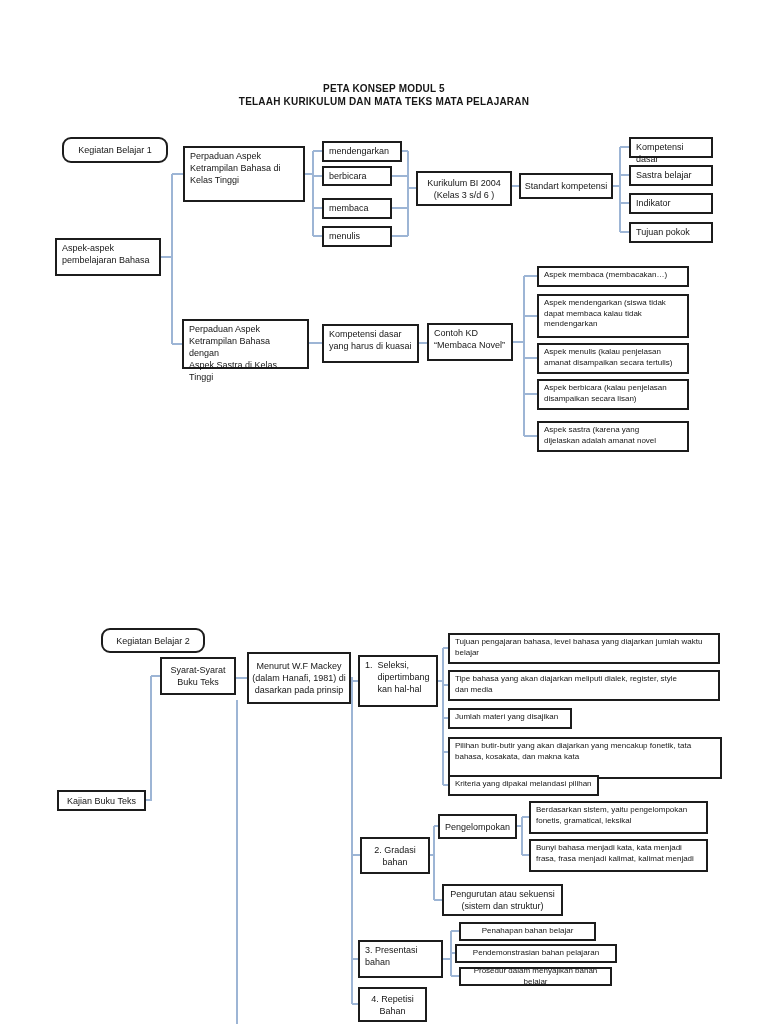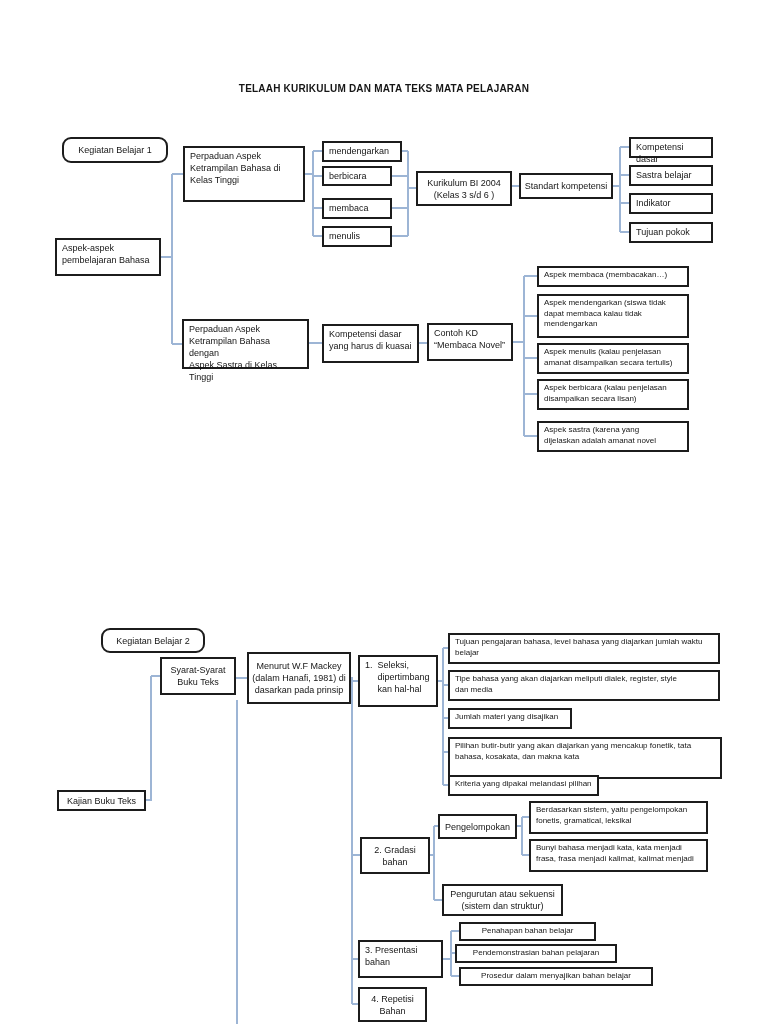--- a/index.html
+++ b/index.html
@@ -21,20 +21,21 @@
   .stub::after{content:"";position:absolute;right:-6px;top:-3px;width:0;height:0;
                border-left:6px solid var(--arrow,#7f9fc9);
                border-top:4px solid transparent;border-bottom:4px solid transparent;}
 </style>
 </head>
 <body>
 
 <div id="canvas">
 
   <div id="title">
+    <div>PETA KONSEP MODUL 5</div>
     <div>TELAAH KURIKULUM DAN MATA TEKS MATA PELAJARAN</div>
   </div>
 
   <div id="connectors">
       <div class="vl" style="left: 171px; top: 174px; height: 170px;"></div>
       <div class="hl stub" style="left: 172px; top: 173px; width: 11px;"></div>
       <div class="hl" style="left: 161px; top: 256px; width: 12px;"></div>
       <div class="hl stub" style="left: 172px; top: 343px; width: 10px;"></div>
       <div class="hl" style="left: 305px; top: 173px; width: 8px;"></div>
       <div class="vl" style="left: 312px; top: 151px; height: 85px;"></div>
@@ -159,18 +160,18 @@
     <div class="node sm" style="left:529px;top:801px;width:179px;height:33px">Berdasarkan sistem, yaitu pengelompokan
 fonetis, gramatical, leksikal</div>
     <div class="node sm" style="left:529px;top:839px;width:179px;height:33px">Bunyi bahasa menjadi kata, kata menjadi
 frasa, frasa menjadi kalimat, kalimat menjadi</div>
     <div class="node c" style="left:442px;top:884px;width:121px;height:32px">Pengurutan atau sekuensi
 (sistem dan struktur)</div>
     <div class="node" style="left:358px;top:940px;width:85px;height:38px">3. Presentasi
 bahan</div>
     <div class="node sm c" style="left:459px;top:922px;width:137px;height:19px">Penahapan bahan belajar</div>
     <div class="node sm c" style="left:455px;top:944px;width:162px;height:19px">Pendemonstrasian bahan pelajaran</div>
-    <div class="node sm c" style="left:459px;top:967px;width:194px;height:19px">Prosedur dalam menyajikan bahan belajar</div>
+    <div class="node sm c" style="left:459px;top:967px;width:153px;height:19px">Prosedur dalam menyajikan bahan belajar</div>
     <div class="node c" style="left:358px;top:987px;width:69px;height:35px">4. Repetisi
 Bahan</div>
   </div>
 
 </div>
 
 </body></html>

